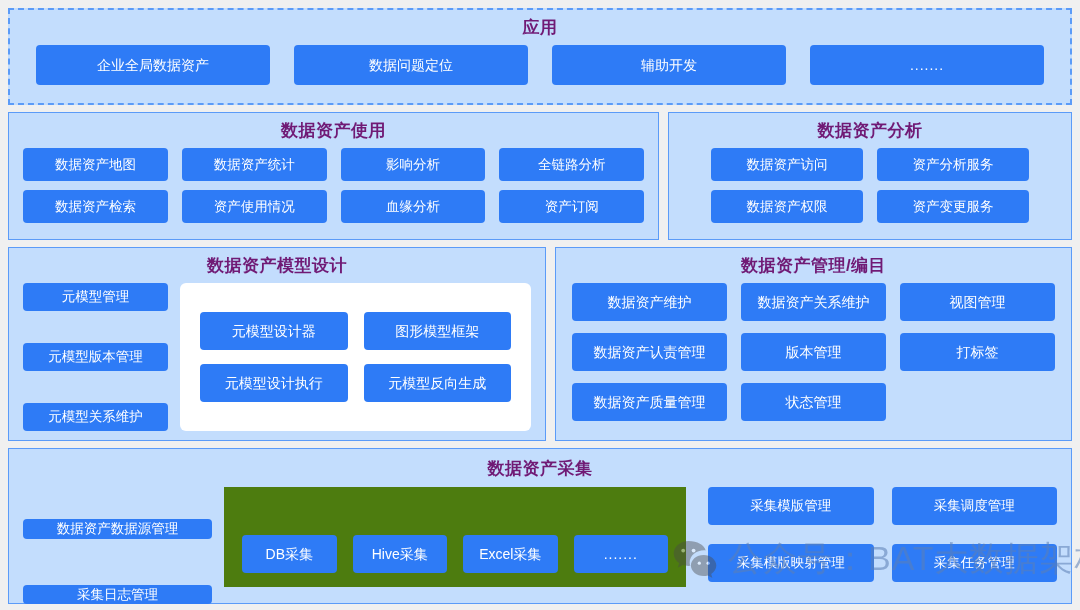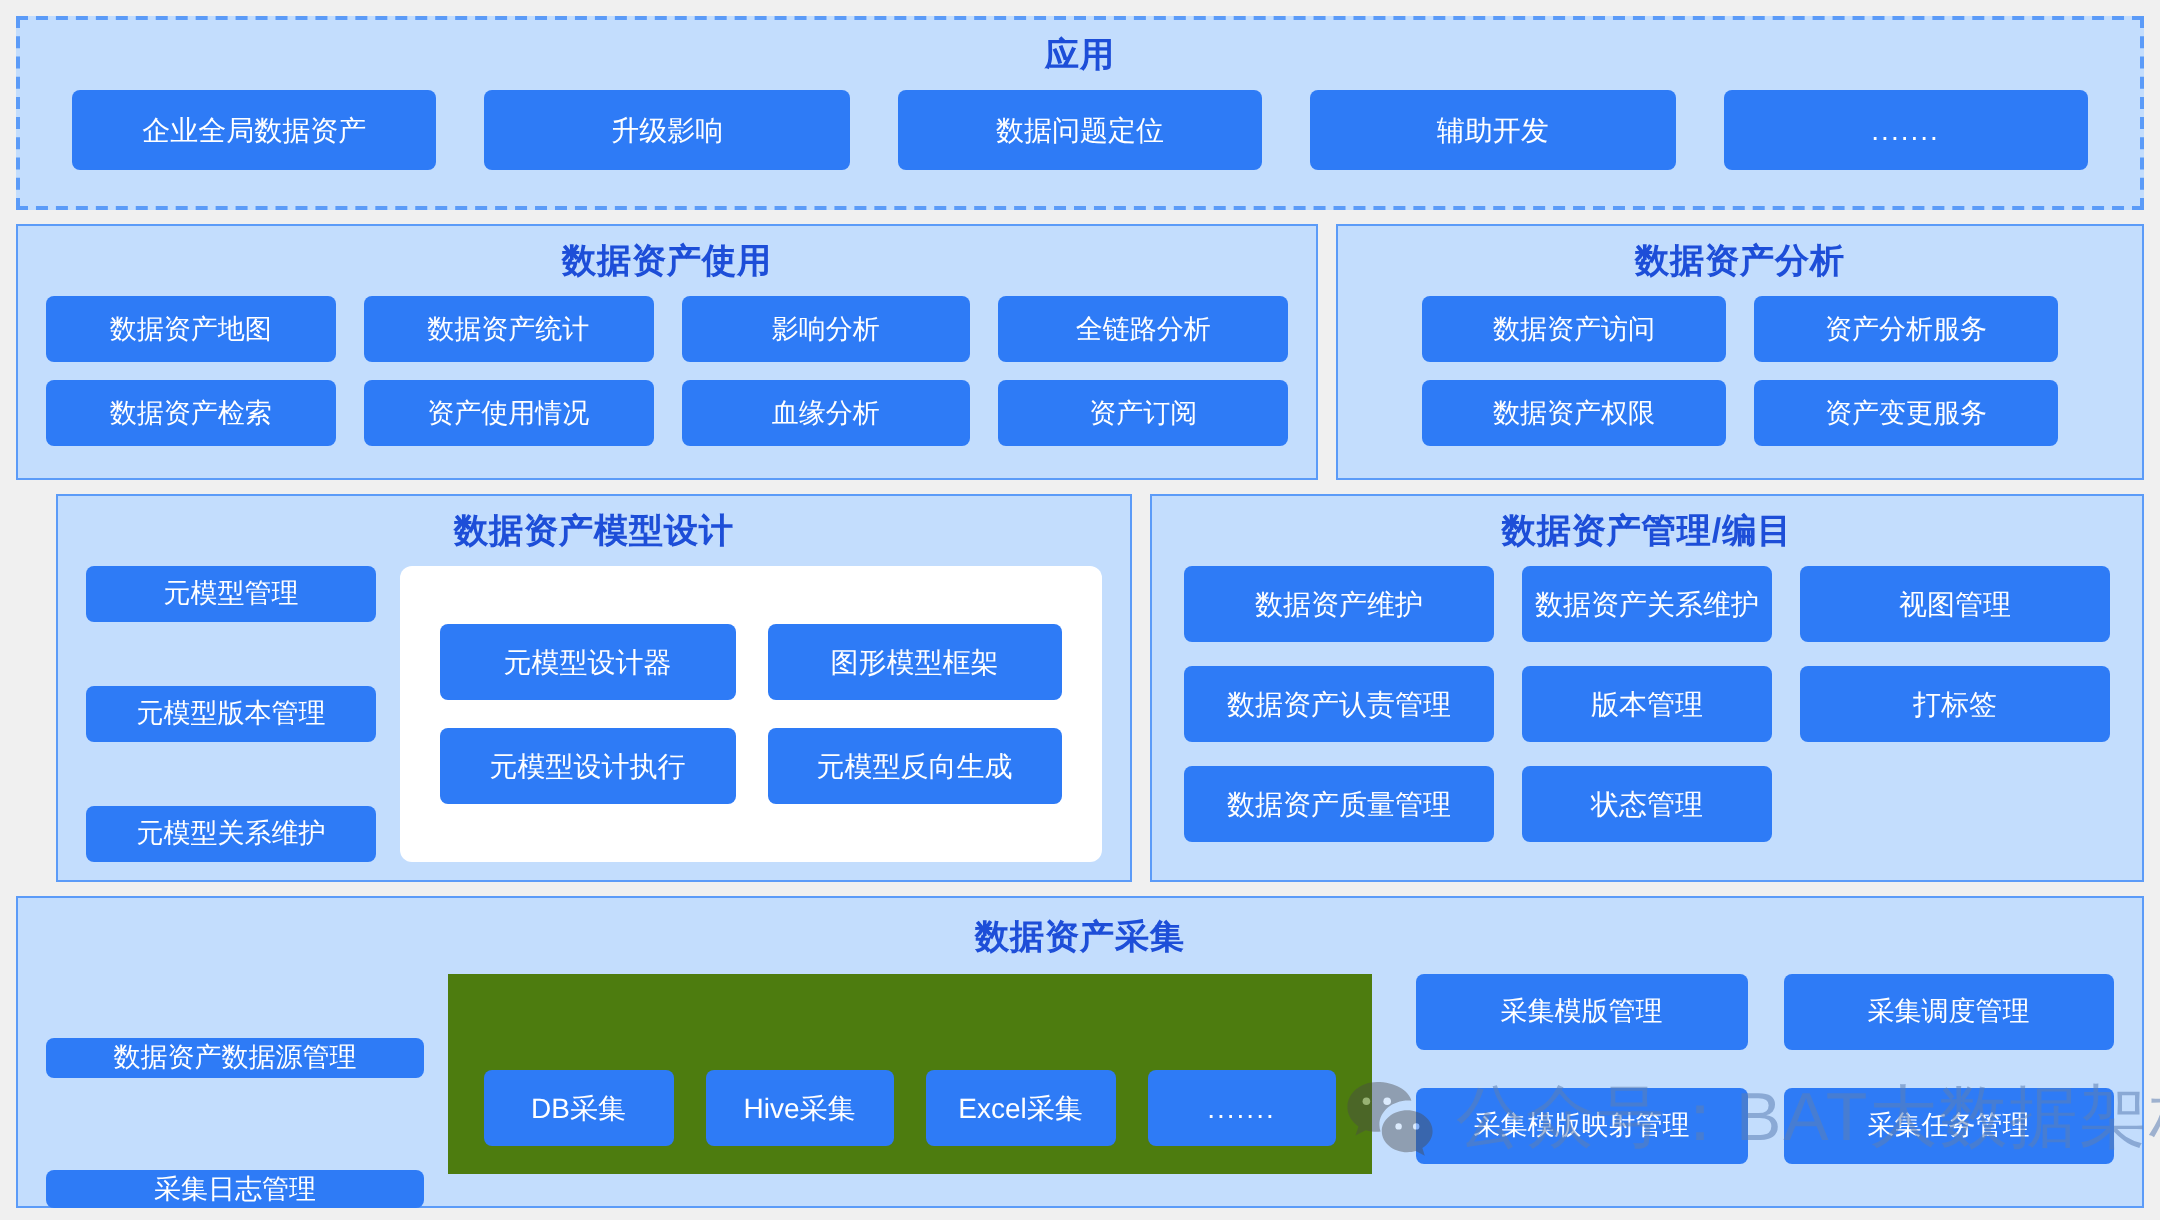--- a/index.html
+++ b/index.html
@@ -35,21 +35,21 @@
   .panel.dashed {
     border: 2px dashed #5b9bf8;
   }
   .panel.solid {
     border: 1.5px solid #5b9bf8;
   }
   .panel-title {
     text-align: center;
     font-weight: bold;
     font-size: 17px;
-    color: #1d4ed8;
+    color: #701a75;
     letter-spacing: 0.5px;
     line-height: 1;
     padding-top: 9px;
     padding-bottom: 9px;
   }
 
   
   .btn {
     background: #2e7bf6;
     color: #ffffff;
@@ -102,21 +102,21 @@
     padding: 0 42px;
   }
   #panel-analysis .btn { height: 33px; }
 
   
   #row-three {
     display: flex;
     gap: 9px;
     height: 194px;
   }
-  #panel-model { flex: 0 0 538px; margin-left: 20px; }
+  #panel-model { flex: 0 0 538px; }
   #panel-catalog { flex: 1 1 auto; }
 
   .model-body {
     display: flex;
     gap: 12px;
     padding: 0 14px;
     height: 148px;
     box-sizing: border-box;
   }
   .model-left {
@@ -225,21 +225,20 @@
 </style>
 </head>
 <body>
 
 <div class="canvas">
 
   <section class="panel dashed" id="row-application">
     <div class="panel-title">应用</div>
     <div class="btn-strip">
       <div class="btn">企业全局数据资产</div>
-      <div class="btn">升级影响</div>
       <div class="btn">数据问题定位</div>
       <div class="btn">辅助开发</div>
       <div class="btn ellipsis-label">.......</div>
     </div>
   </section>
 
   <div id="row-two">
 
     <section class="panel solid" id="panel-usage">
       <div class="panel-title">数据资产使用</div>

